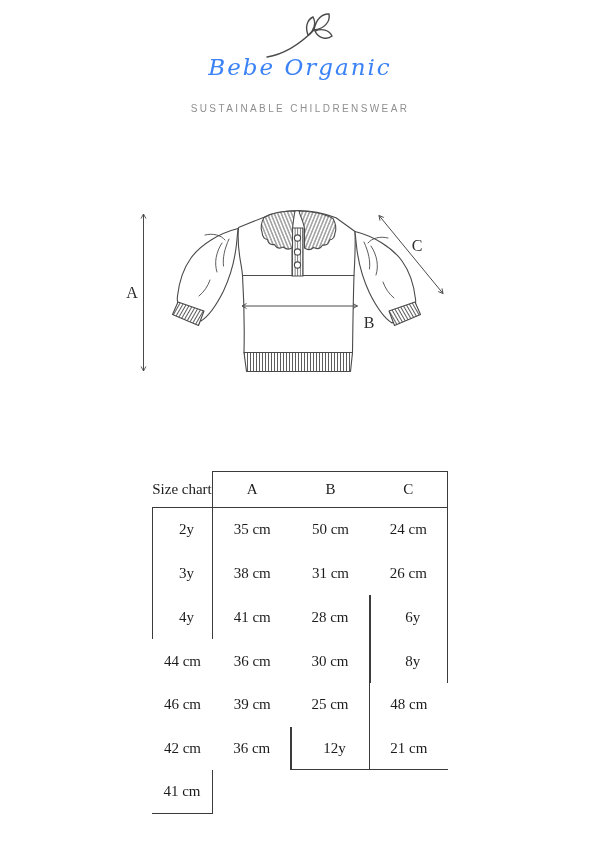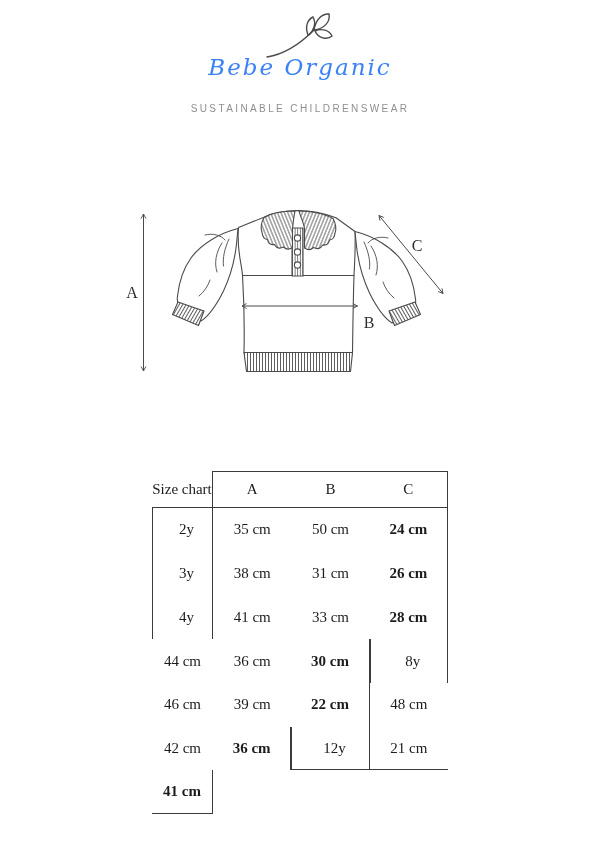--- a/index.html
+++ b/index.html
@@ -45,21 +45,21 @@
     grid-template-rows:37px repeat(7, 1fr);
     font-size:15px;
     color:#1c1c1c;
   }
   .cell { display:flex; align-items:center; justify-content:center; text-align:center; line-height:1.25; }
   .b { border:0 solid #3b3b3b; }
   .corner   { border-right-width:1px; border-bottom-width:1px; }
   .head     { border-top-width:1px; border-bottom-width:1px; }
   .head.last{ border-right-width:1px; }
   .c-size   { border-left-width:1px; border-right-width:1px;padding-left:8px; }
-  .c-val.last { border-right-width:1px;font-weight:bold; }
+  .c-val.last { border-right-width:1px; }
   .bottom   { border-bottom-width:1px;text-align:center; }
 </style>
 </head>
 <body>
 
 <div class="page">
 
   <svg class="logo-icon" viewBox="0 0 76 50" fill="none">
     <g stroke="#4a4a4a" stroke-width="1.4" stroke-linecap="round" fill="none">
       <path d="M 3,45 C 16,43 32,36 50,18"></path>
@@ -198,31 +198,31 @@
     <div class="cell b c-val">50 cm</div>
     <div class="cell b c-val last">24 cm</div>
 
     <div class="cell b c-size">3y</div>
     <div class="cell b c-val">38 cm</div>
     <div class="cell b c-val">31 cm</div>
     <div class="cell b c-val last">26 cm</div>
 
     <div class="cell b c-size">4y</div>
     <div class="cell b c-val">41 cm</div>
-    <div class="cell b c-val">33 cm</div>
     <div class="cell b c-val last">28 cm</div>
 
+    <div class="cell b c-size">6y</div>
     <div class="cell b c-val">44 cm</div>
     <div class="cell b c-val">36 cm</div>
     <div class="cell b c-val last">30 cm</div>
 
     <div class="cell b c-size">8y</div>
     <div class="cell b c-val">46 cm</div>
     <div class="cell b c-val">39 cm</div>
-    <div class="cell b c-val last">22 cm</div>
+    <div class="cell b c-val last">25 cm</div>
 
     <div class="cell b c-val">48 cm</div>
     <div class="cell b c-val">42 cm</div>
     <div class="cell b c-val last">36 cm</div>
 
     <div class="cell b c-size bottom">12y</div>
     <div class="cell b c-val bottom">21 cm</div>
     <div class="cell b c-val last bottom">41 cm</div>
   </div>
 

